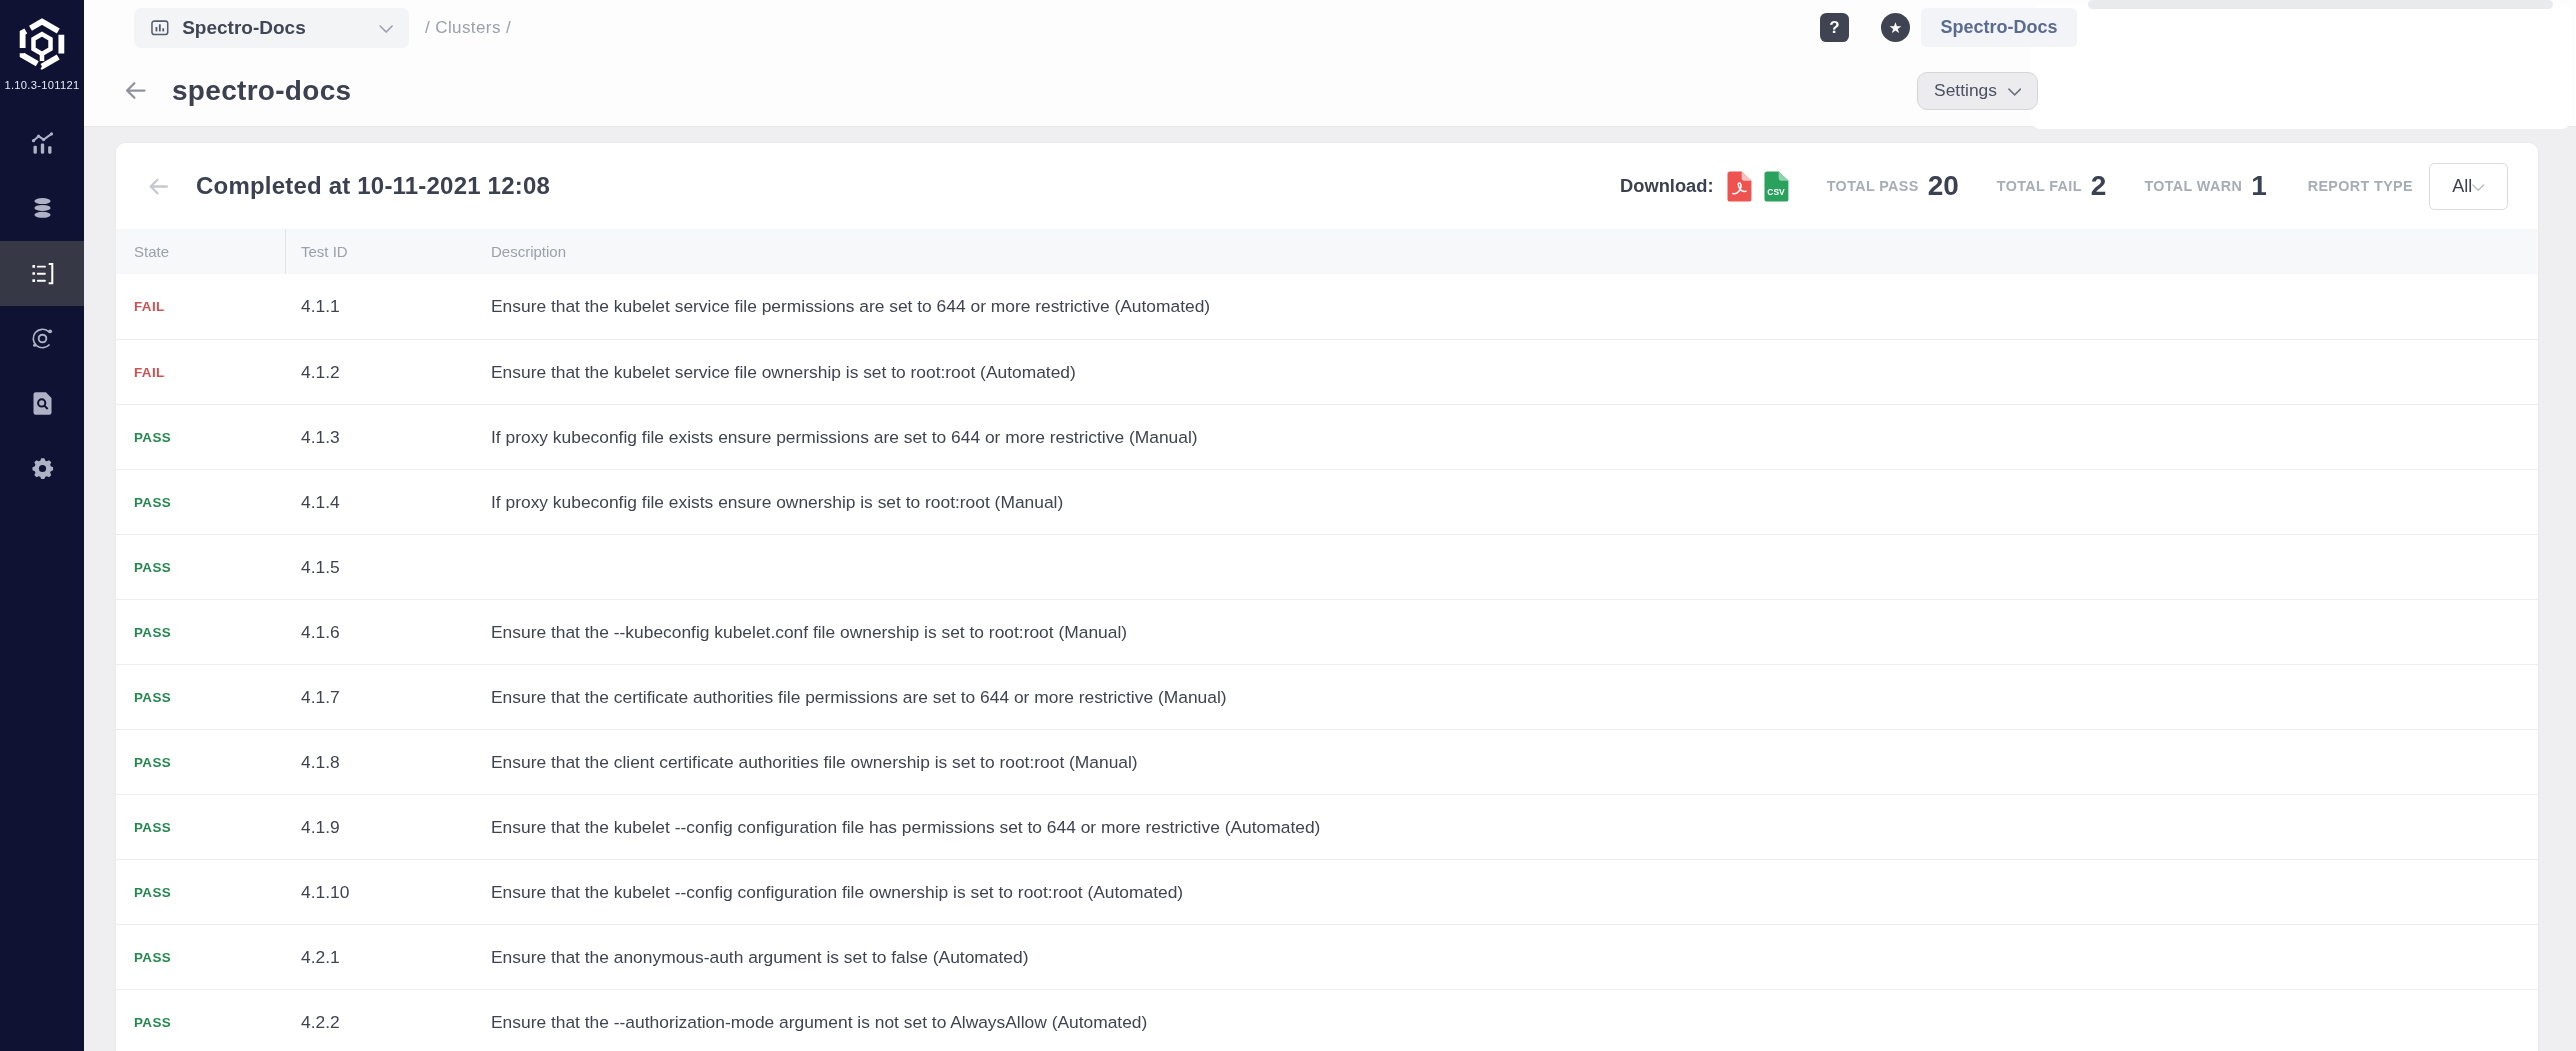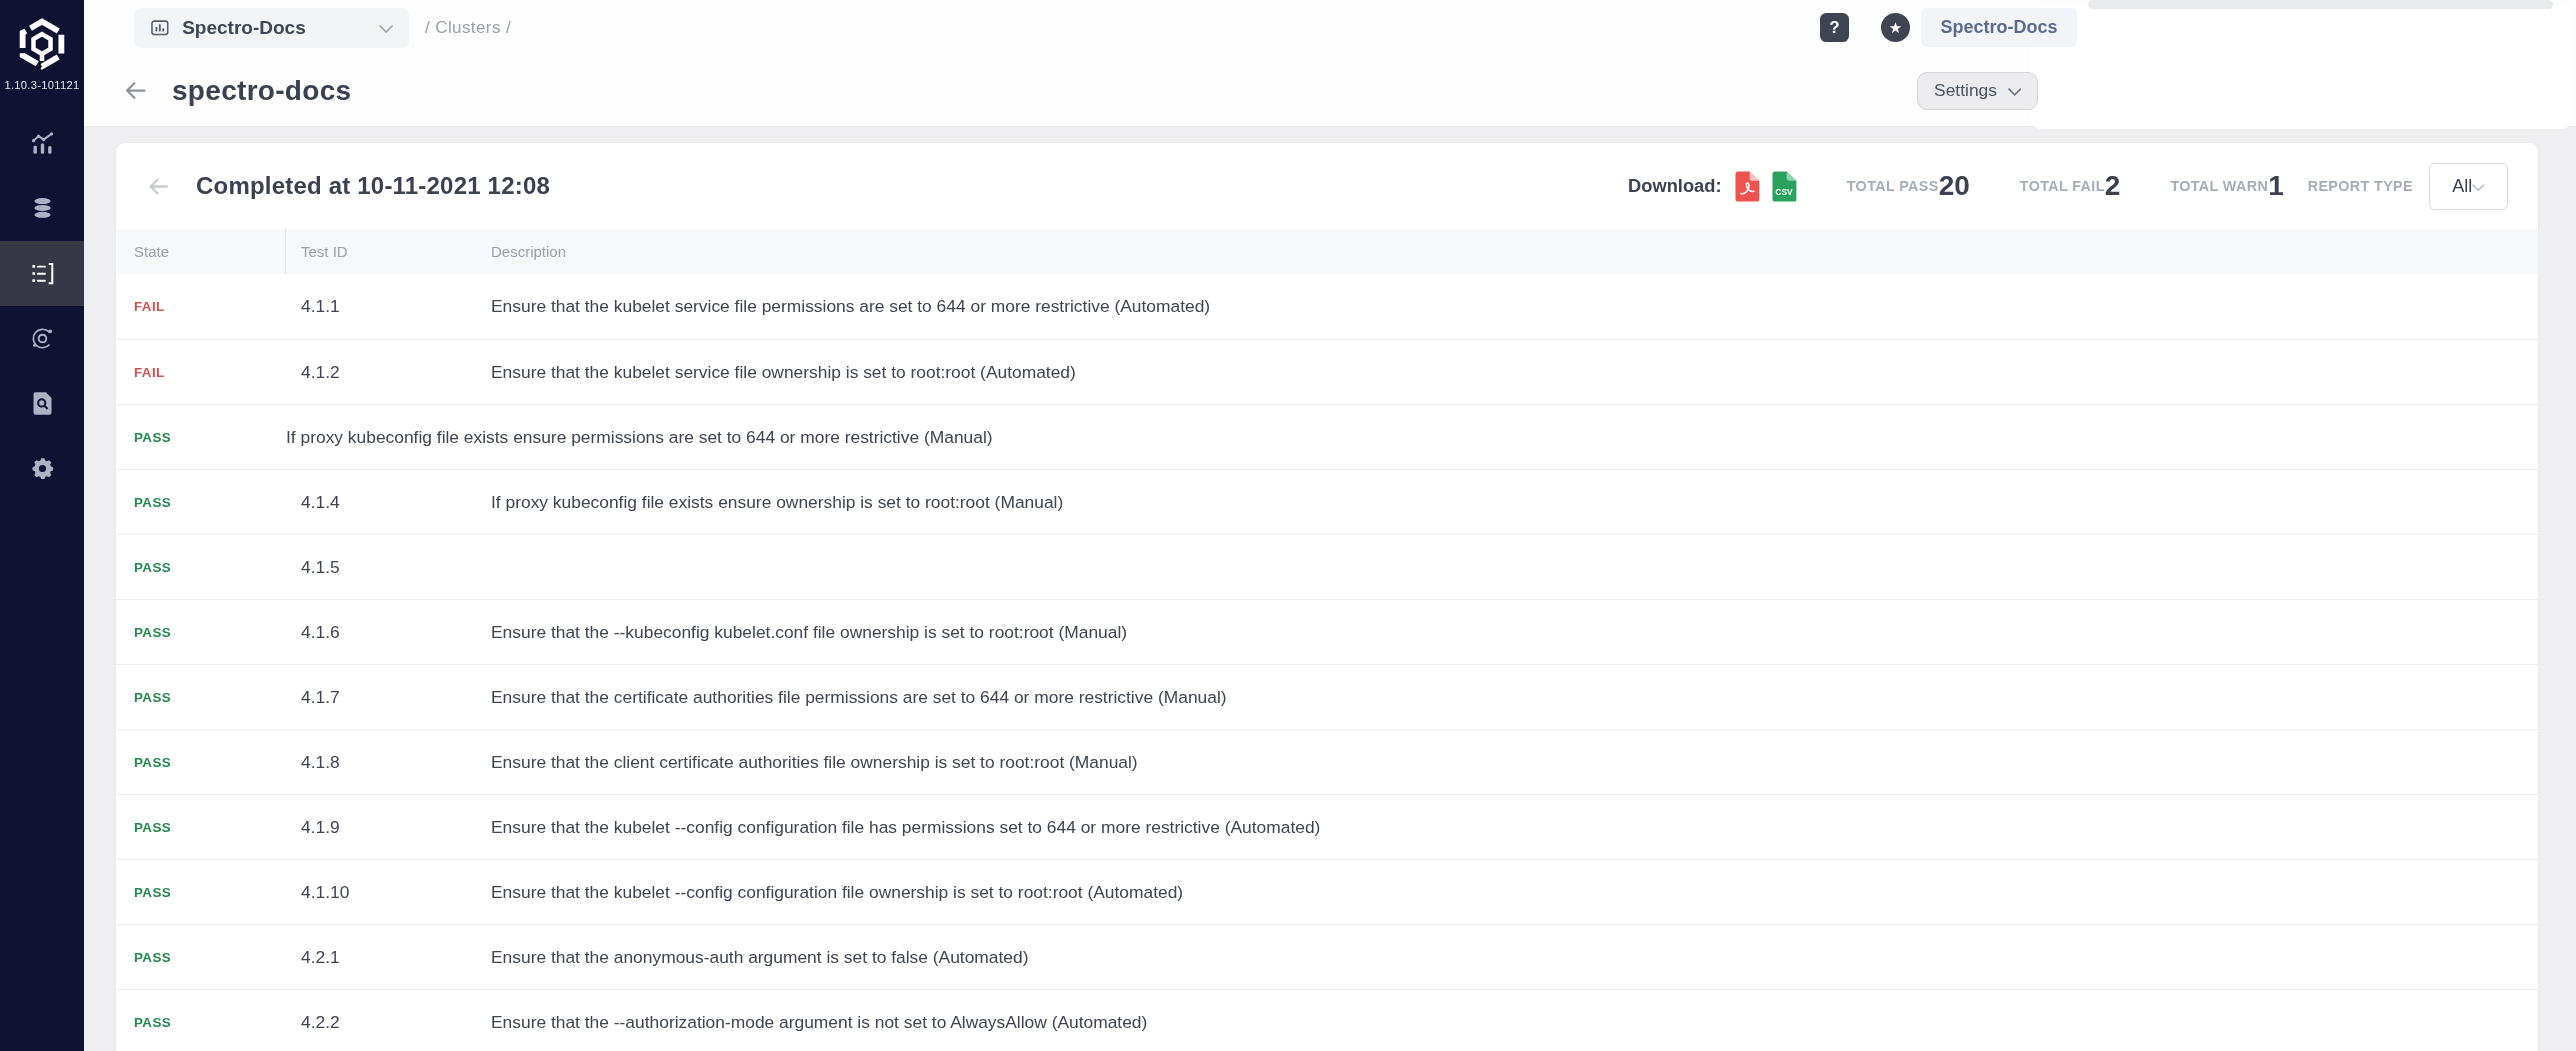--- a/index.html
+++ b/index.html
@@ -53,24 +53,24 @@
   .page{height:925px;padding:16px 38px 0 32px}
   .card{background:#fff;border-radius:9px 9px 0 0;height:909px;overflow:hidden;box-shadow:0 0.9px 2.7px rgba(0,0,0,.05)}
 
   .card-header{height:86px;display:flex;align-items:center;padding:0 30px}
   .back2{color:#c6c9cf;cursor:pointer;display:flex}
   .scan-title{font-size:24px;font-weight:700;color:var(--text-dark);margin-left:25px;letter-spacing:0.2px}
   .card-right{margin-left:auto;display:flex;align-items:center}
   .download-label{font-size:18.3px;font-weight:700;color:var(--text-dark)}
   .file-icon{margin-left:12.5px;cursor:pointer;display:flex}
   .file-icon + .file-icon{margin-left:10.7px}
-  .stat{margin-left:50px;display:flex;align-items:center;white-space:nowrap}
+  .stat{margin-left:38px;display:flex;align-items:center;gap:9px;white-space:nowrap}
   .stat-label{font-size:14.3px;color:#a7adb6;font-weight:700;letter-spacing:0.4px}
   .stat-value{font-size:28px;color:var(--text-dark);font-weight:600}
-  .report-label{margin-left:24px;font-size:14.3px;color:#a7adb6;font-weight:700;letter-spacing:0.4px}
+  .report-label{margin-left:41px;font-size:14.3px;color:#a7adb6;font-weight:700;letter-spacing:0.4px}
   .report-select{margin-left:16px;width:79px;height:47px;border:0.9px solid #d9dadc;border-radius:5.4px;display:flex;align-items:center;justify-content:center;font-size:18px;color:var(--text-dark);background:#fff;cursor:pointer}
   .report-select .chev{color:#b9bdc4}
 
   
   .thead{height:45px;background:#f7f8f9;display:flex;align-items:stretch;font-size:15px;color:var(--text-gray)}
   .c-state{width:170px;padding-left:18px;display:flex;align-items:center}
   .thead .c-state{border-right:0.9px solid #e3e4e6}
   .c-id{width:205px;padding-left:15px;display:flex;align-items:center}
   .c-desc{flex:1;display:flex;align-items:center}
   .trow{height:65px;display:flex;align-items:stretch;border-top:0.9px solid #ededee;font-size:17.4px;color:#3f4450;background:#fff}
@@ -282,20 +282,21 @@
                 <span class="badge">FAIL</span>
               </span>
     <span class="c-id">4.1.2</span>
     <span class="c-desc">Ensure that the kubelet service file ownership is set to root:root (Automated)</span>
   </div>
 
   <div class="trow pass">
     <span class="c-state">
                 <span class="badge">PASS</span>
               </span>
+    <span class="c-id">4.1.3</span>
     <span class="c-desc">If proxy kubeconfig file exists ensure permissions are set to 644 or more restrictive (Manual)</span>
   </div>
 
   <div class="trow pass">
     <span class="c-state">
                 <span class="badge">PASS</span>
               </span>
     <span class="c-id">4.1.4</span>
     <span class="c-desc">If proxy kubeconfig file exists ensure ownership is set to root:root (Manual)</span>
   </div>

